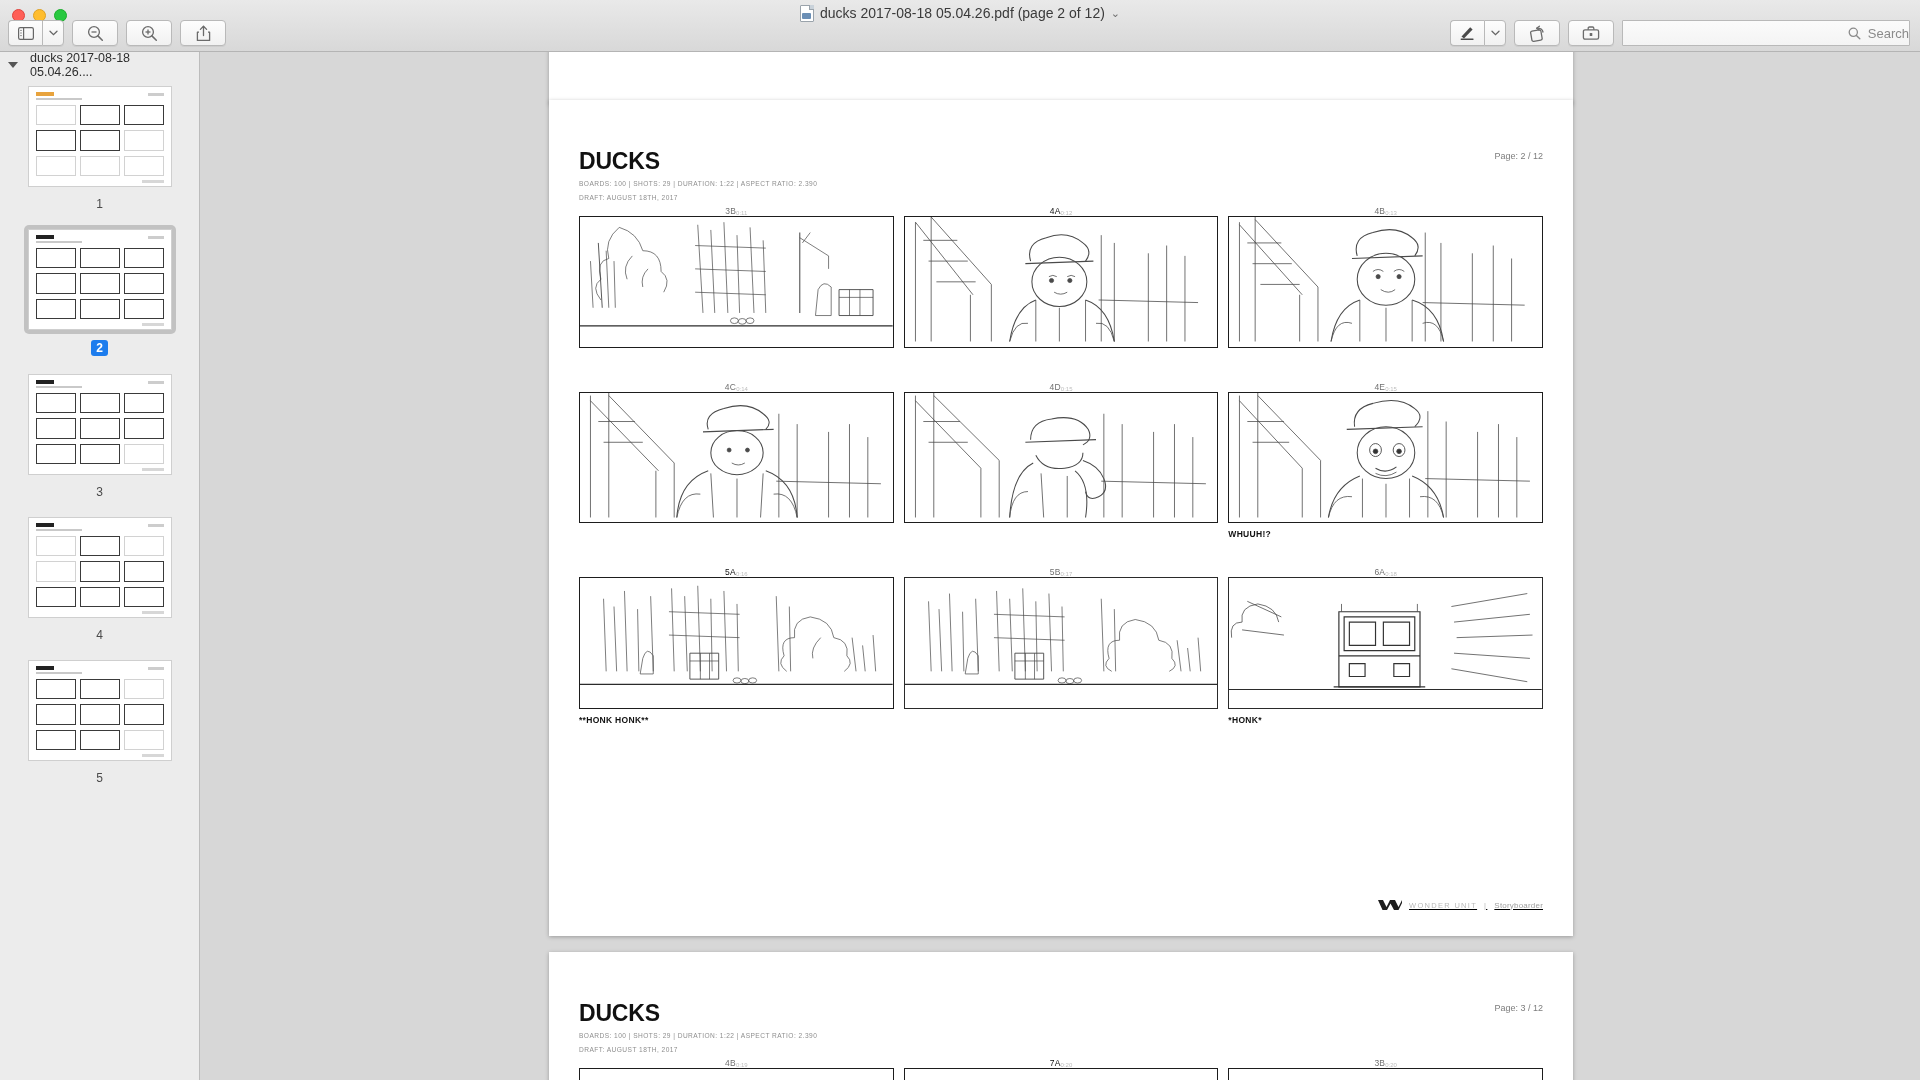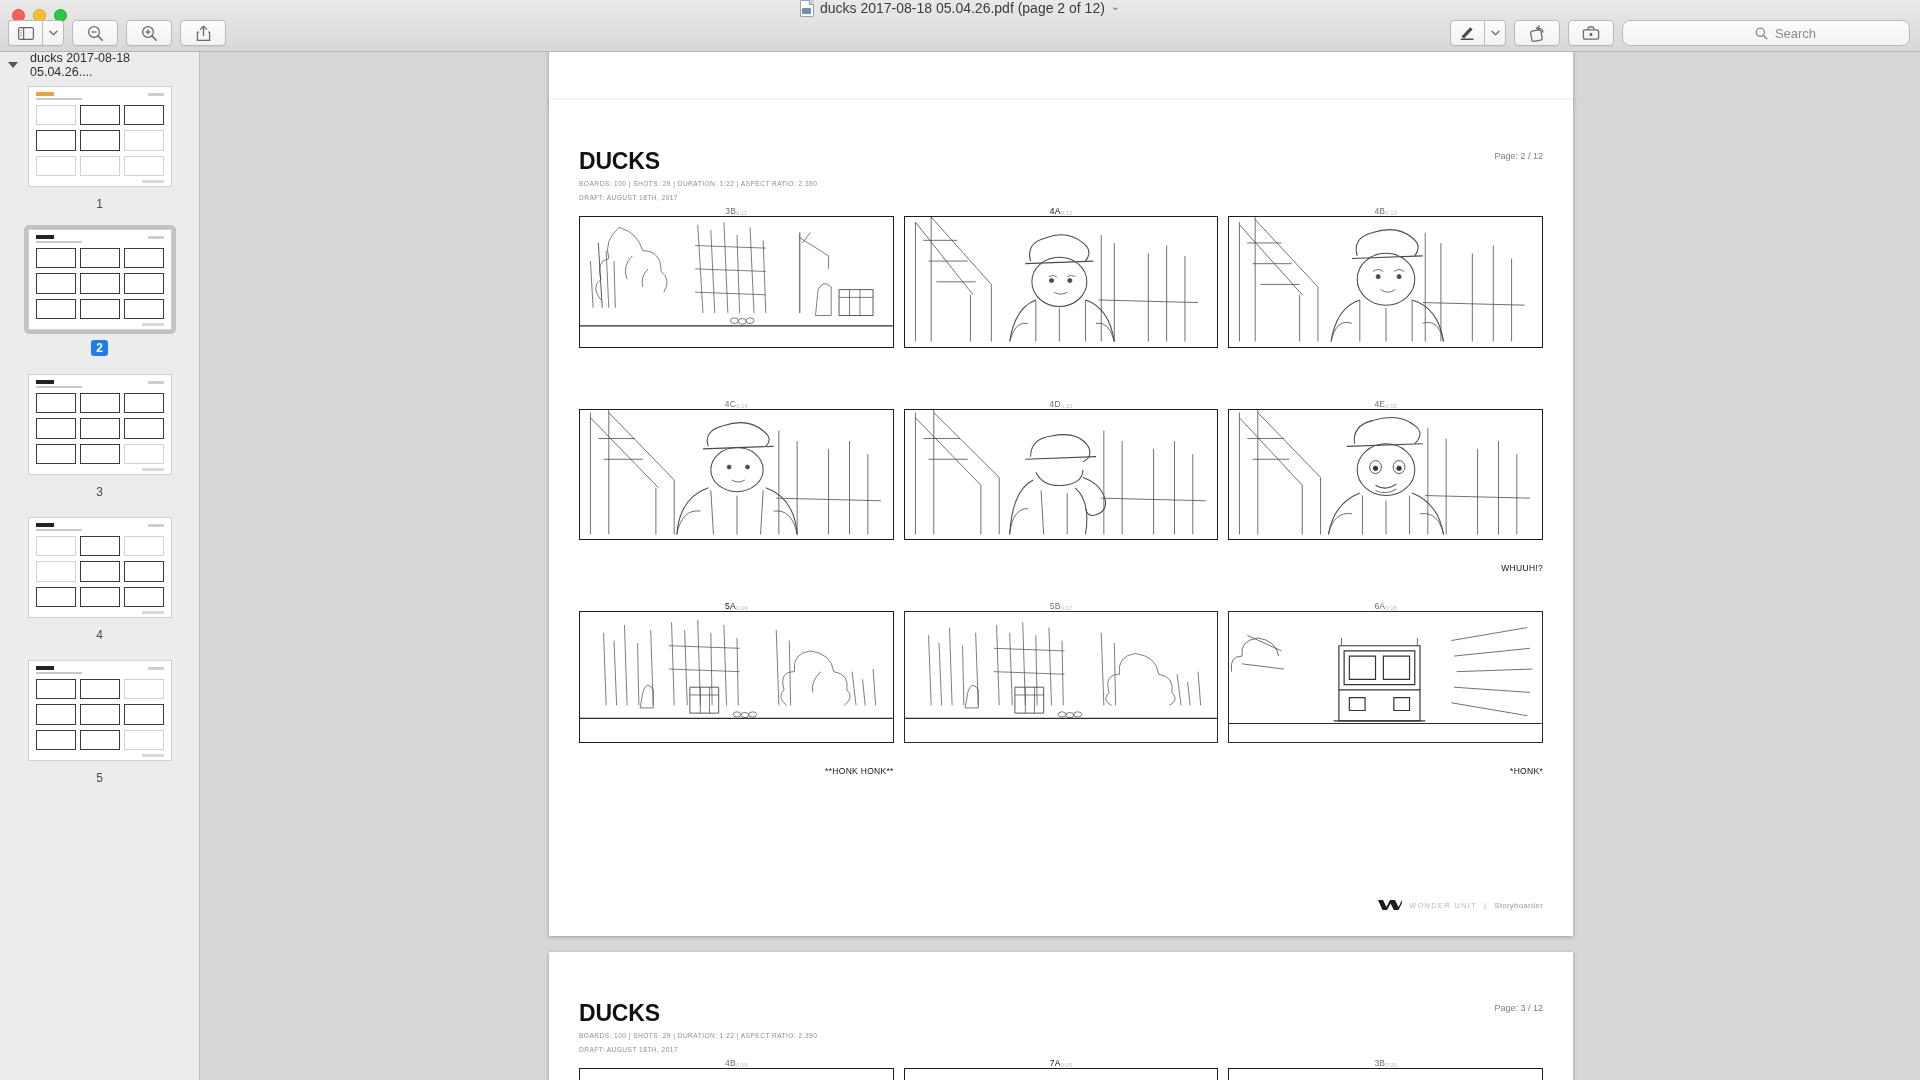--- a/index.html
+++ b/index.html
@@ -33,28 +33,28 @@
     box-shadow: 0 1px 0 rgba(0,0,0,.05);
   }
   .btn.wide { min-width: 46px; }
   .btn.joined-l { border-radius: 4px 0 0 4px; border-right: none; min-width: 34px; }
   .btn.joined-r { border-radius: 0 4px 4px 0; min-width: 22px; }
   .btn svg { display: block; }
 
   .search-box {
     width: 288px; height: 26px;
     background: linear-gradient(to bottom, #fbfbfb, #f4f4f4);
-    border: 1px solid #b9b9b9; border-radius: 8px;
-    display: flex; align-items: center; justify-content: center; gap: 7px; padding-left: 39px;
+    border: 1px solid #b9b9b9; border-radius: 1px;
+    display: flex; align-items: center; justify-content: flex-end; gap: 7px; padding-left: 39px;
   }
   .search-box .ph { font-size: 13px; color: #8b8b8b; }
 
   .doc-title {
     position: absolute; top: 0; left: 0; width: 1920px; height: 26px;
-    display: flex; justify-content: center; gap: 6px;
+    display: flex; align-items: center; justify-content: center; gap: 6px;
     font-size: 14px; color: #3a3a3a;
     pointer-events: none;
   }
   .doc-icon { width: 14px; height: 17px; position: relative; }
   .doc-icon .pg {
     position: absolute; inset: 0;
     background: #fff; border: 1px solid #9aa3ab; border-radius: 1px;
   }
   .doc-icon .fold {
     position: absolute; top: 0; right: 0; width: 5px; height: 5px;
@@ -127,23 +127,23 @@
   .board { flex: 1; position: relative; }
   .board-hdr { display: flex; justify-content: center; align-items: flex-end; height: 12px; padding: 0 1px; }
   .shot-id { font-size: 8.5px; color: #6f6f6f; letter-spacing: .2px; }
   .shot-id.bold { font-weight: 400; color: #111; }
   .dur { font-size: 6px; color: #bdbdbd; }
   .frame {
     border: 1.6px solid #1d1d1d; background: #fff;
     aspect-ratio: 2.39 / 1; position: relative; overflow: hidden;
   }
   .frame.thin { border-width: 1px; border-color: #2a2a2a; }
-  .caption { text-align: right; font-size: 8.5px; font-weight: 400; color: #111; margin-top: 23px; letter-spacing: .3px; }
-
-  .pg-footer { position: absolute; bottom: 26px; right: 30px; display: flex; align-items: center; gap: 7px; }
+  .caption { text-align: left; font-size: 8.5px; font-weight: 700; color: #111; margin-top: 6px; letter-spacing: .3px; }
+
+  .pg-footer { position: absolute; bottom: 26px; right: 30px; display: flex; align-items: center; gap: 7px; text-decoration: underline; }
   .wu-mark { display: block; }
   .wu-text { font-size: 7.5px; color: #b9b9b9; letter-spacing: 1.3px; }
   .wu-sb { font-size: 8px; color: #9e9e9e; letter-spacing: .2px; }
 
   svg.art { position: absolute; inset: 0; width: 100%; height: 100%; }
 </style>
 </head>
 <body>
 
 <div class="titlebar">

